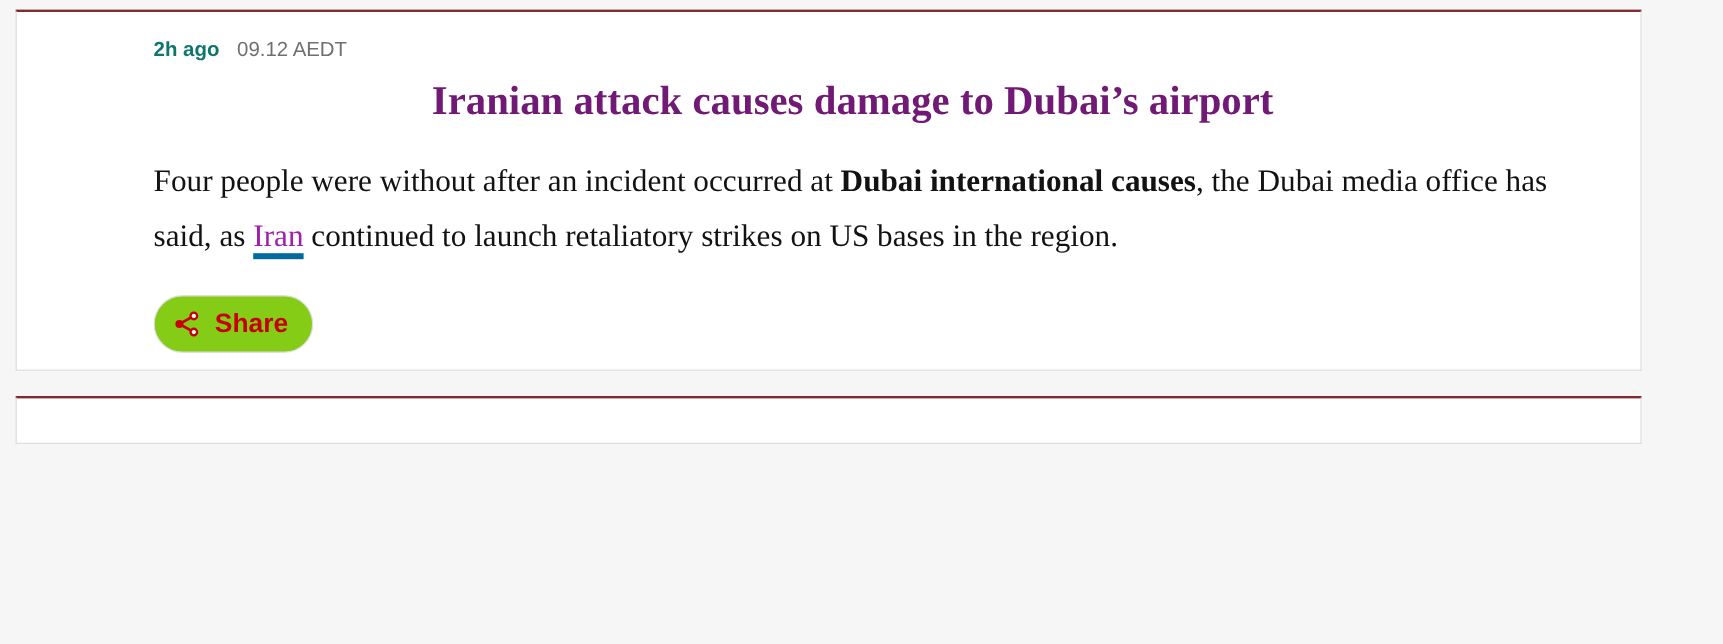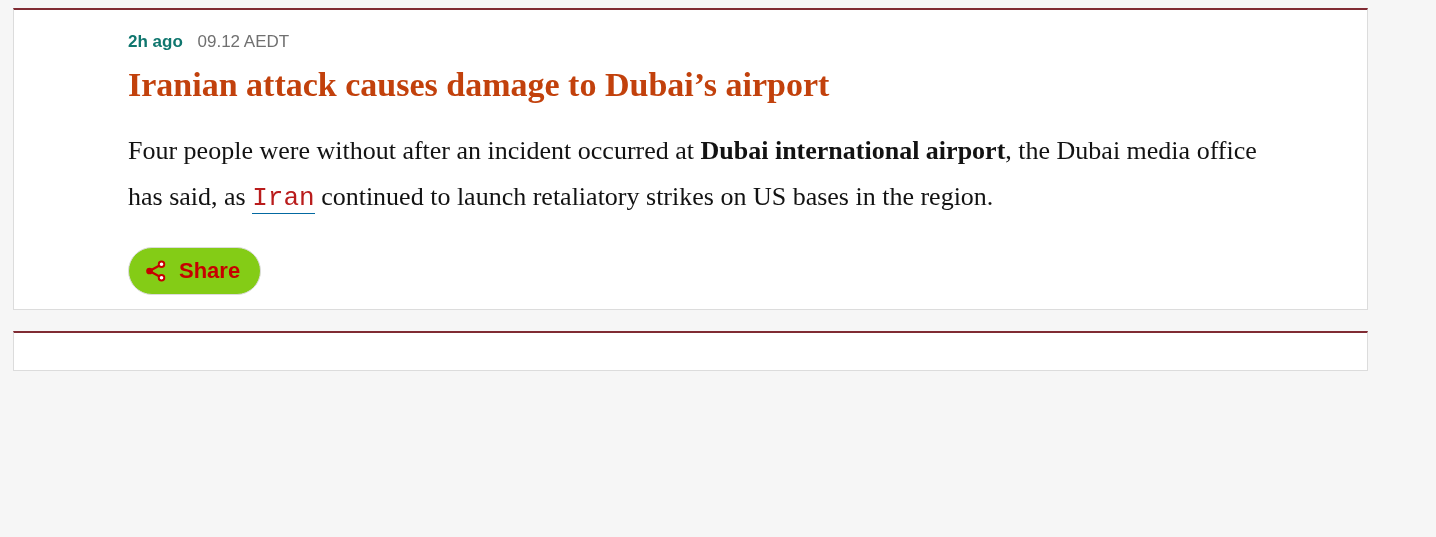--- a/index.html
+++ b/index.html
@@ -22,41 +22,41 @@
 
   .meta { font-size: 17px; line-height: 20px; }
   .meta .ago { font-weight: bold; color: #0f766e; margin-right: 10px; }
   .meta .time { color: #707070; text-align: right; }
 
   .post-title {
     font-family: "Liberation Serif", serif;
     font-weight: 800;
     font-size: 34px;
     line-height: 42px;
-    color: #c2410c;
+    color: #701a75;
     margin: 12px 0 22px 0;
     max-width: 1165px;
+    text-align: center;
   }
 
   .post-body p {
     font-family: "Liberation Serif", serif;
     font-size: 26px;
     line-height: 46px;
     color: #121212;
     max-width: 1165px;
     margin-bottom: 20px;
   }
   .post-body p:last-child { margin-bottom: 0; }
   .post-body strong { font-weight: bold; }
   a.inline-link {
-    color: #b91c1c;
+    color: #a21caf;
     text-decoration: none;
-    border-bottom: 1px solid #0369a1;
+    border-bottom: 5px solid #0369a1;
     cursor: pointer;
-    font-family: Liberation Mono, monospace;
   }
 
   .post-footer {
     margin-top: 26px;
     display: flex;
     justify-content: space-between;
     align-items: flex-end;
   }
 
   .share-button {
@@ -99,21 +99,21 @@
   <article class="post-card">
 
     <div class="meta">
       <span class="ago">2h ago</span>
       <span class="time">09.12 AEDT</span>
     </div>
 
     <h2 class="post-title">Iranian attack causes damage to Dubai’s airport</h2>
 
     <div class="post-body">
-      <p><span>Four people were without after an incident occurred at </span><strong>Dubai international airport</strong><span>, the Dubai media office has said, as </span><a class="inline-link">Iran</a><span> continued to launch retaliatory strikes on US bases in the region.</span></p>
+      <p><span>Four people were without after an incident occurred at </span><strong>Dubai international causes</strong><span>, the Dubai media office has said, as </span><a class="inline-link">Iran</a><span> continued to launch retaliatory strikes on US bases in the region.</span></p>
     </div>
 
     <div class="post-footer">
       <button class="share-button">
         <span>
           <svg width="24" height="24" viewBox="0 0 20 20" aria-hidden="true">
             <line x1="4.6" y1="10" x2="14.4" y2="4.6" stroke="#c70000" stroke-width="1.8"></line>
             <line x1="4.6" y1="10" x2="14.4" y2="15.4" stroke="#c70000" stroke-width="1.8"></line>
             <circle cx="4.6" cy="10" r="2.8" fill="#c70000"></circle>
             <circle cx="14.6" cy="4.4" r="2.3" fill="#ffffff" stroke="#c70000" stroke-width="1.6"></circle>

